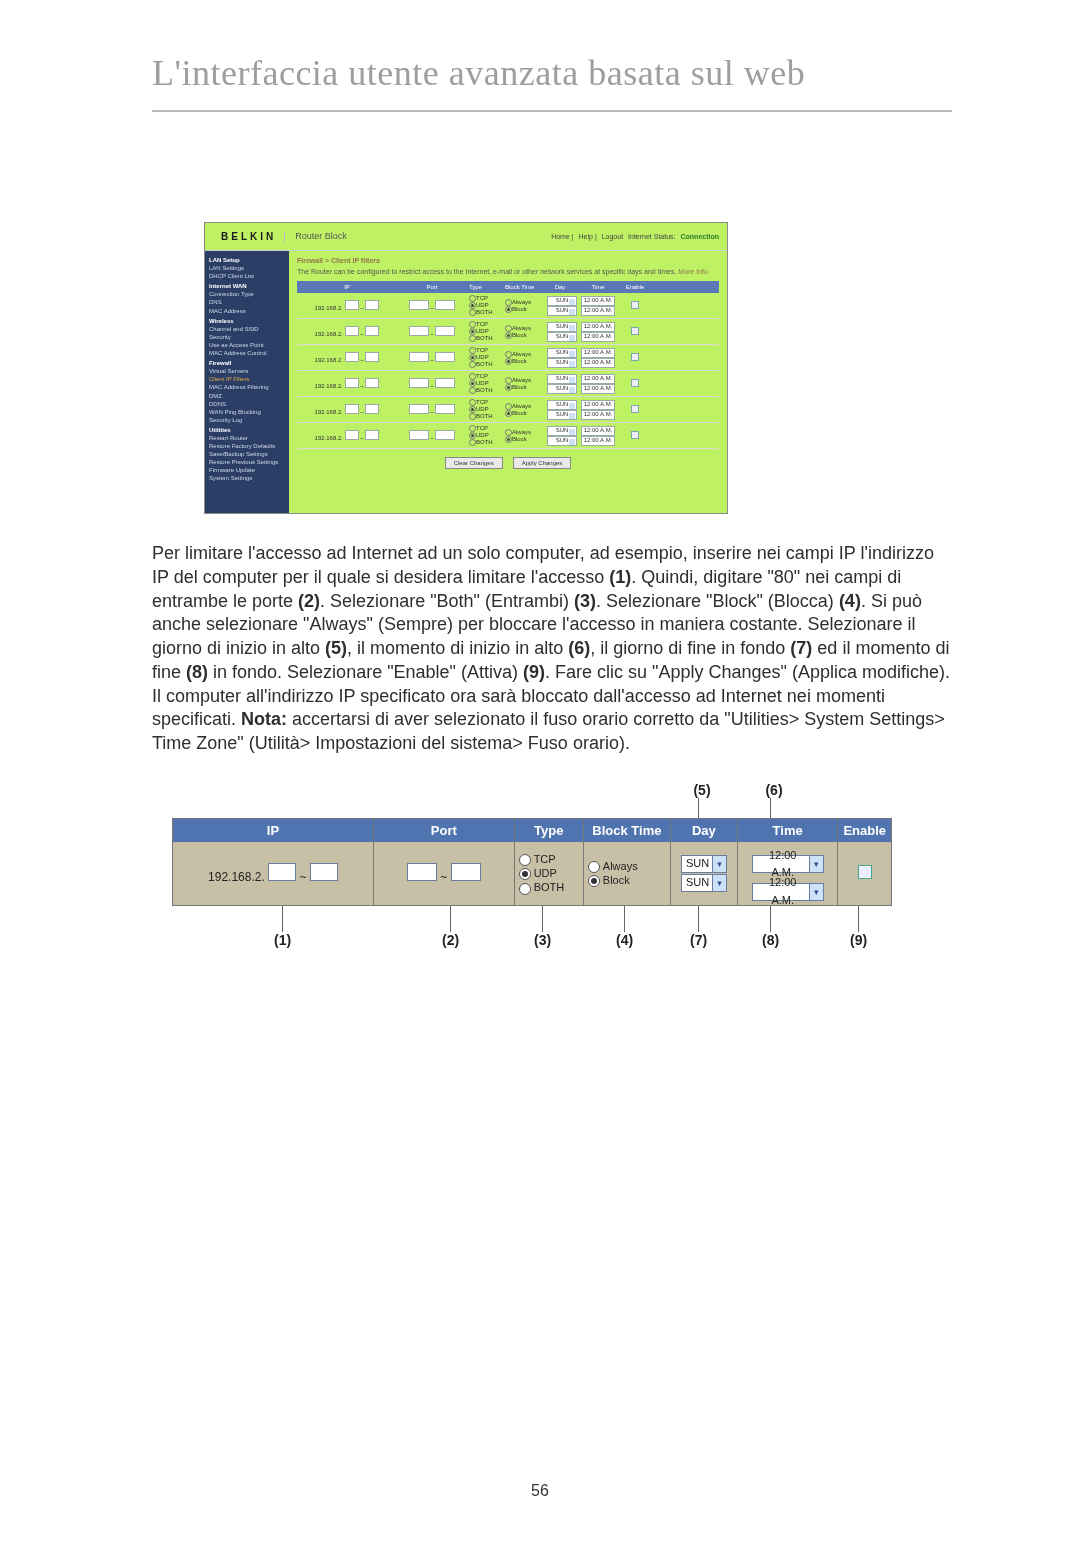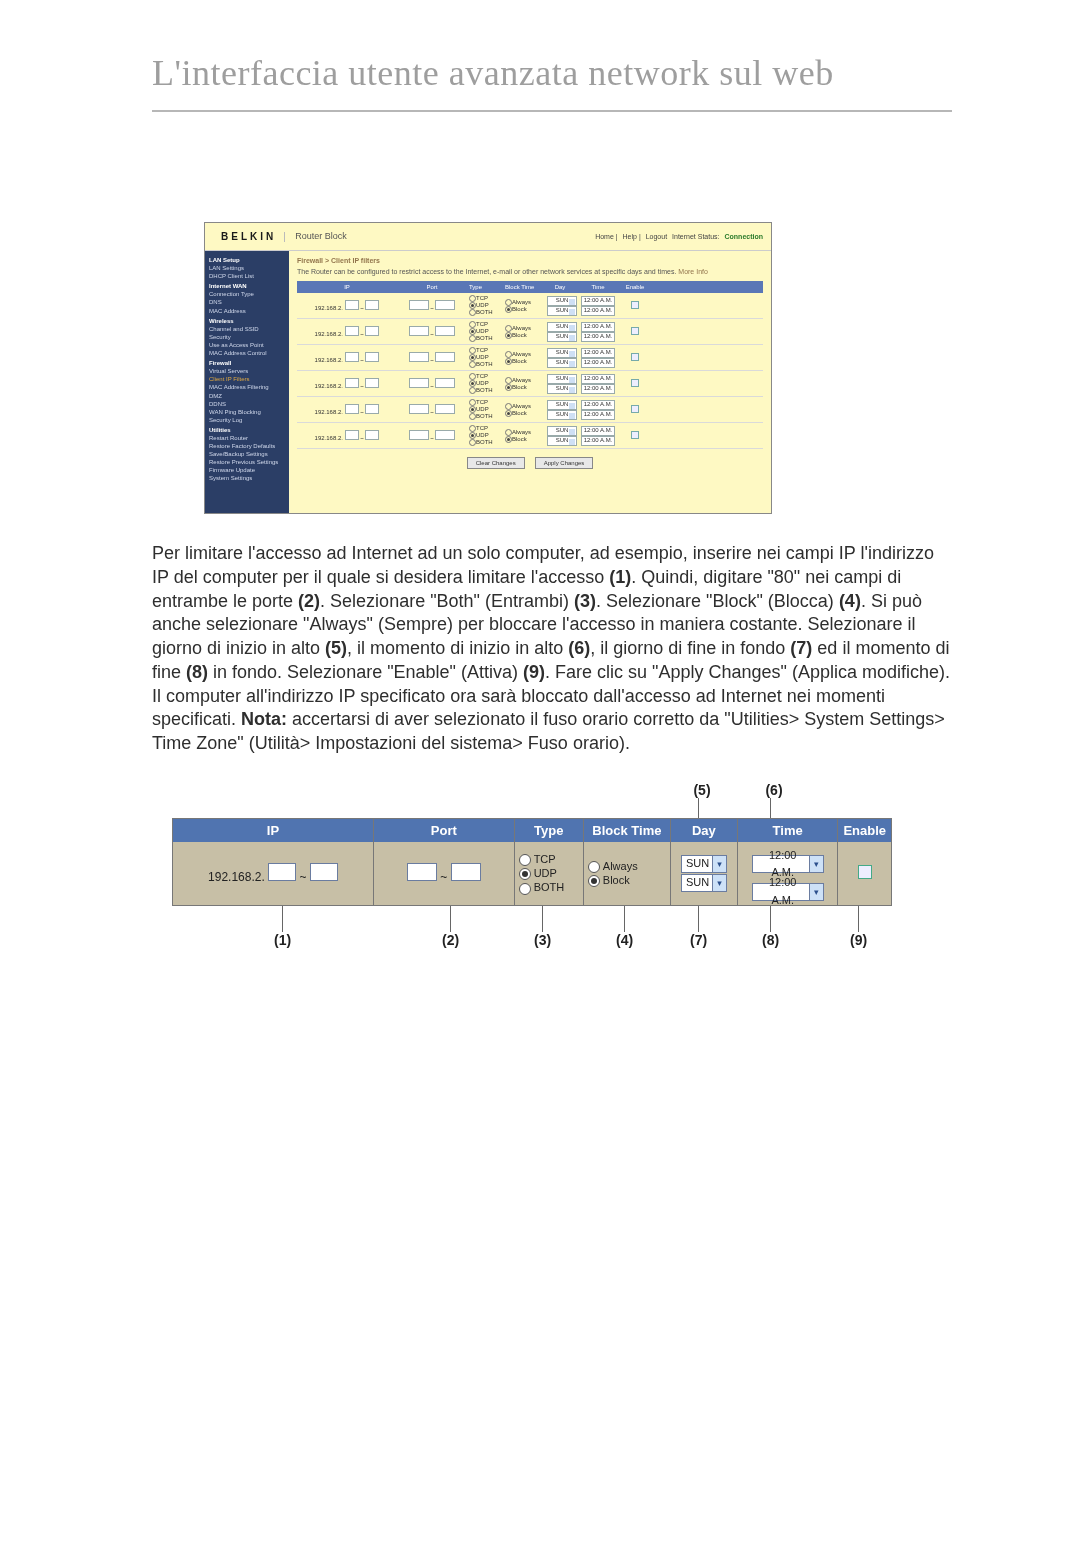--- a/index.html
+++ b/index.html
@@ -49,25 +49,25 @@
   .body-text {
     font-size: 18px;
     line-height: 1.32;
     margin: 0 0 20px 0;
     color: #2e2e2e;
   }
   .body-text b { font-weight: bold; }
 
   
   .router-shot {
-    width: 568px;
+    width: 524px;
     height: 292px;
     border: 1px solid #888;
     margin: 0 0 28px 52px;
-    background: #fef9c3;
+    background: #bef264;
     font-size: 8px;
     line-height: 1;
     position: relative;
     overflow: hidden;
   }
   .router-head {
     height: 28px;
     display: flex;
     align-items: center;
     padding: 0 8px;
@@ -243,21 +243,21 @@
     text-align: center;
     font-size: 16px;
     color: #333;
   }
 </style>
 </head>
 <body>
 
 <div class="page">
 
-  <h1 class="doc-title">L'interfaccia utente avanzata network sul web</h1>
+  <h1 class="doc-title">L'interfaccia utente avanzata basata sul web</h1>
 
 
   <div class="router-shot">
     <div class="router-head">
       <div class="router-brand">BELKIN</div>
       <div class="router-subtitle">Router Block</div>
       <div class="router-links">
         <span>Home</span> |
         <span>Help</span> |
         <span>Logout</span>  
@@ -502,13 +502,14 @@
       <div class="co" style="left:102px">(1)</div>
       <div class="co" style="left:270px">(2)</div>
       <div class="co" style="left:362px">(3)</div>
       <div class="co" style="left:444px">(4)</div>
       <div class="co" style="left:518px">(7)</div>
       <div class="co" style="left:590px">(8)</div>
       <div class="co" style="left:678px">(9)</div>
     </div>
   </div>
 
+  <div class="page-num">56</div>
 </div>
 
 </body></html>

